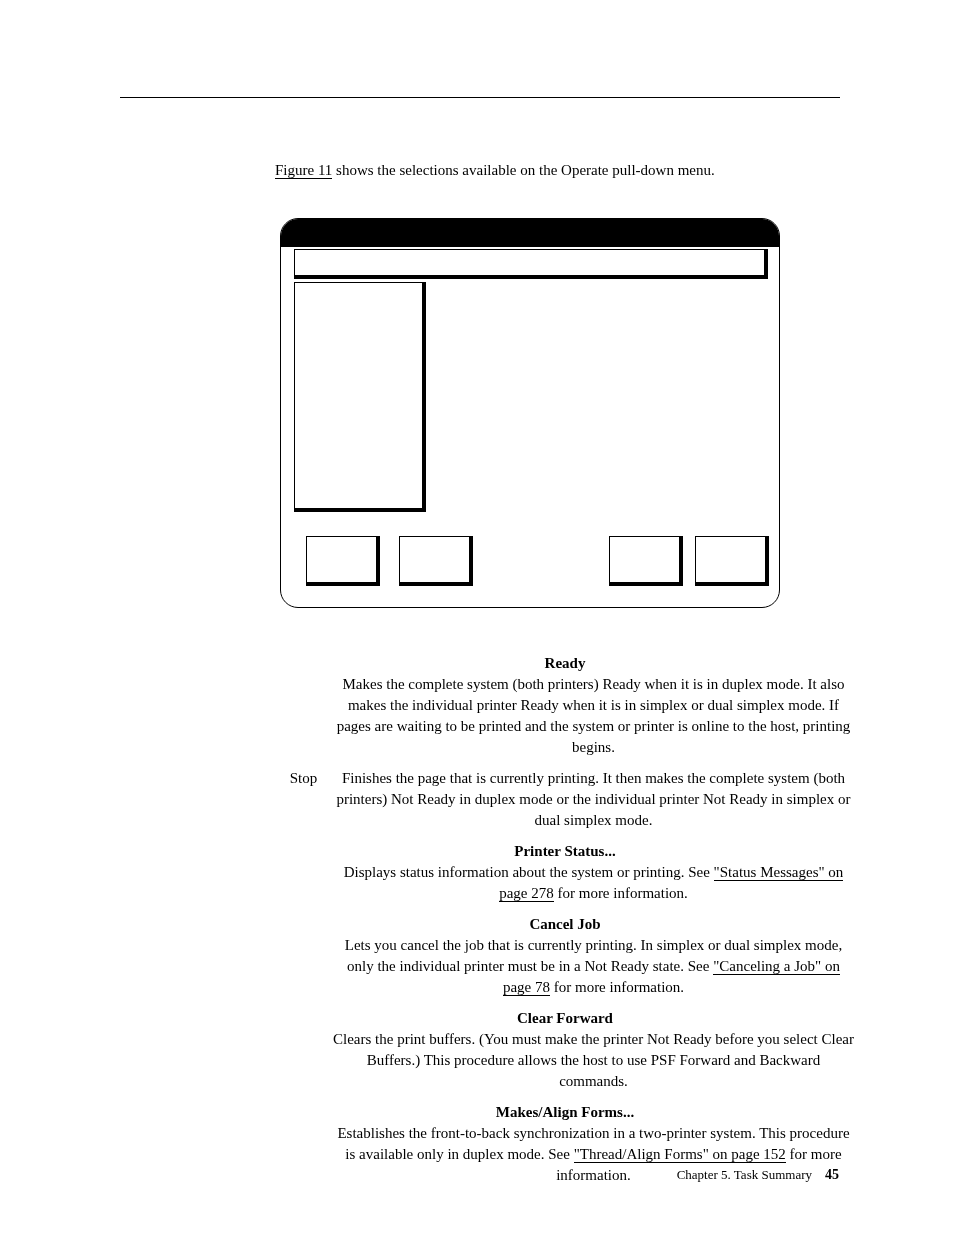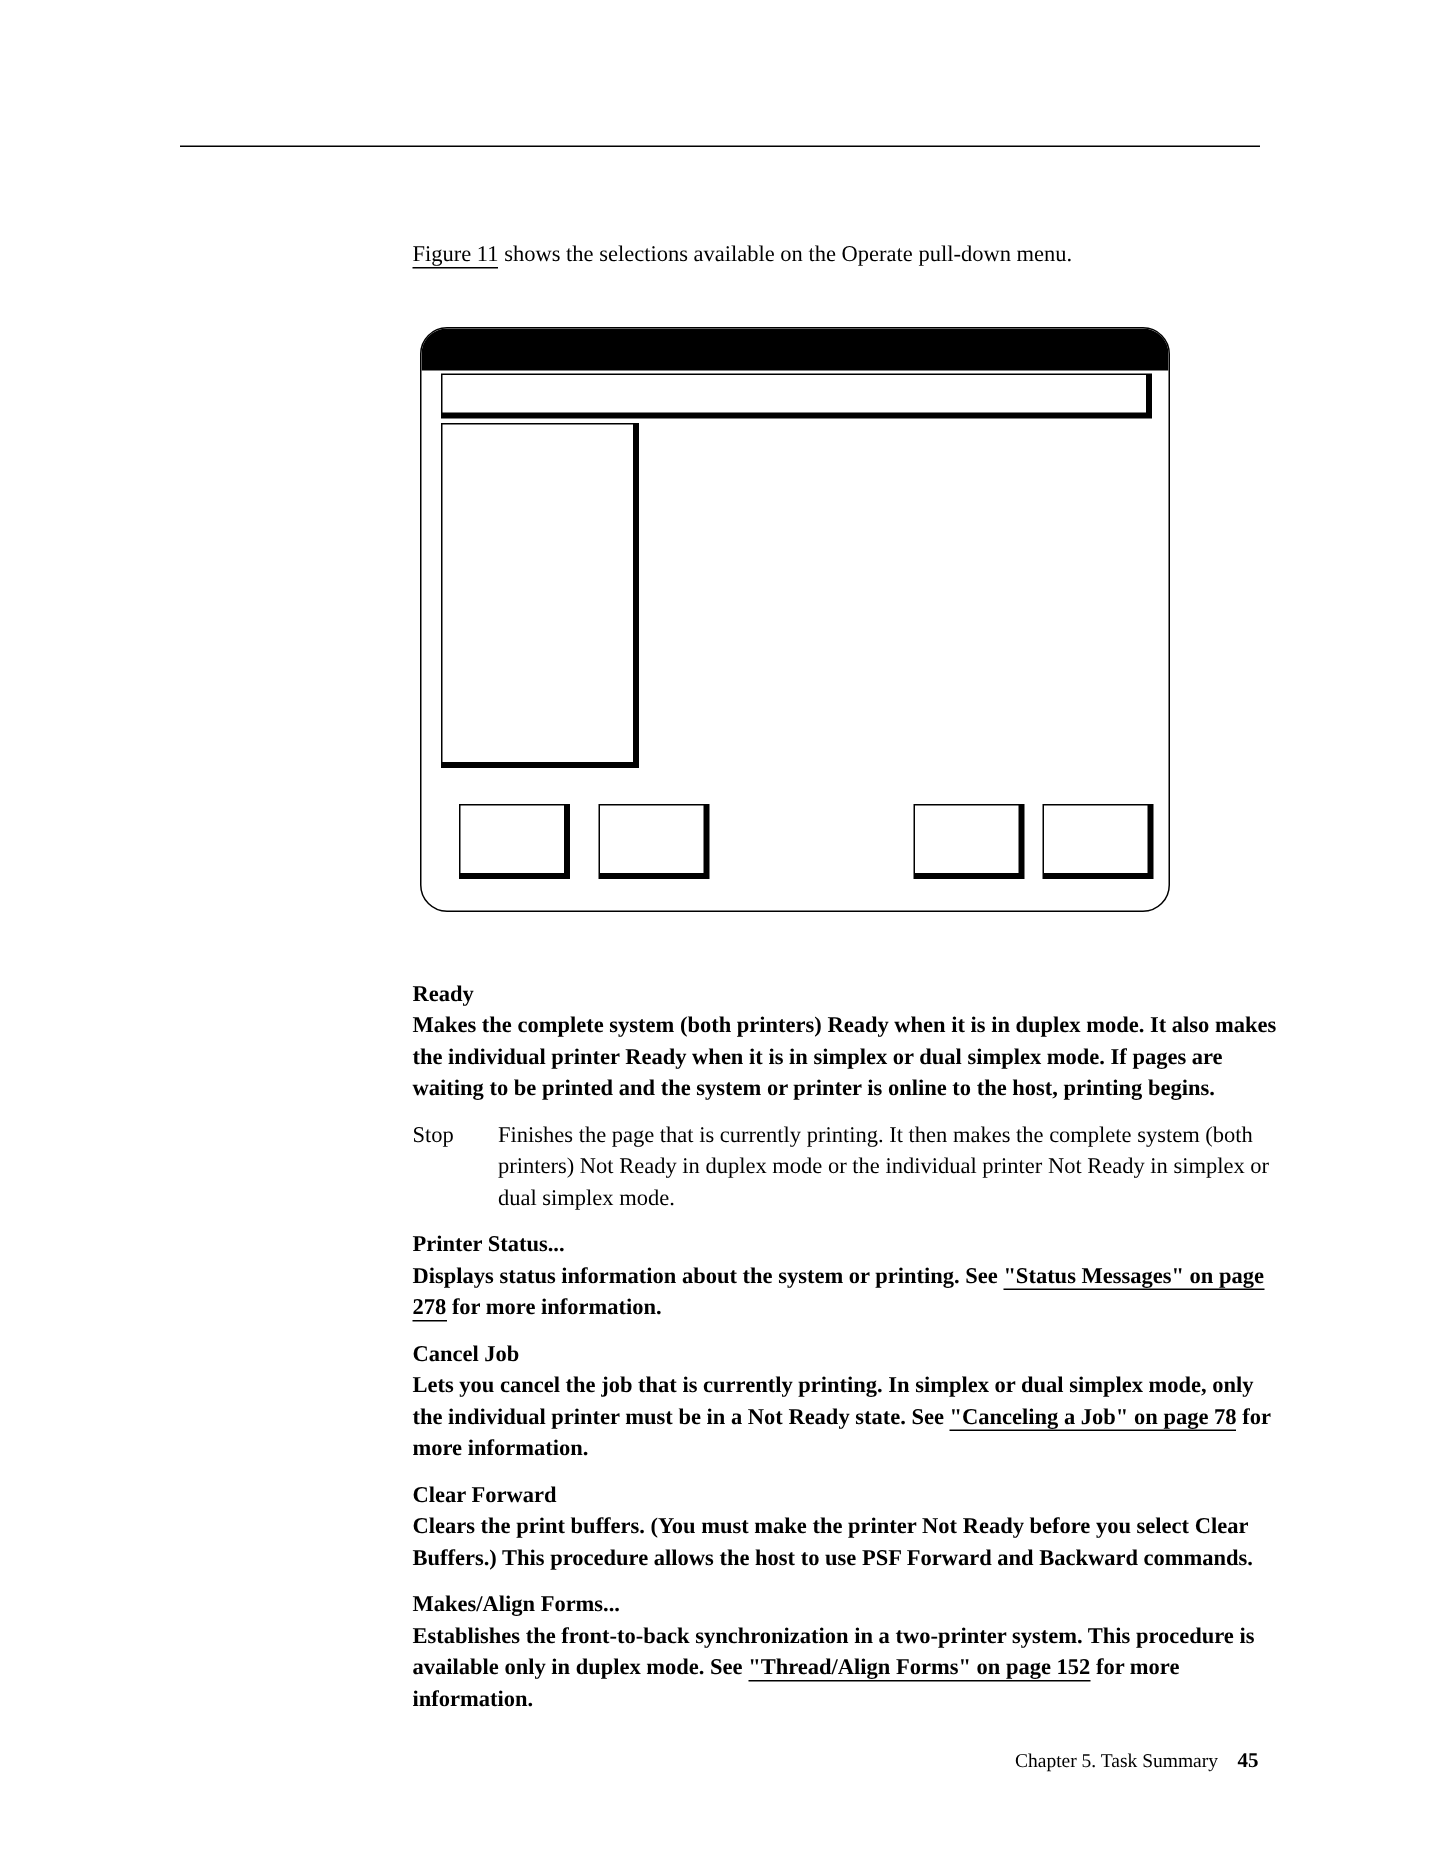--- a/index.html
+++ b/index.html
@@ -98,26 +98,27 @@
       border-bottom: 4px solid #000;
       background: #fff;
     }
     .btn1 { left: 25px; top: 317px; }
     .btn2 { left: 118px; top: 317px; }
     .btn3 { left: 328px; top: 317px; }
     .btn4 { left: 414px; top: 317px; }
     
     .def-item {
       margin-bottom: 10px;
+      text-align: center;
     }
     .def-term {
       font-weight: bold;
     }
     .def-body {
-      font-weight: bold;
+      margin-left: 57px;
     }
     .inline-dt {
       display: flex;
     }
     .inline-dt .def-term {
       flex: 0 0 57px;
       font-weight: normal;
     }
     .inline-dt .def-body-inline {
       flex: 1;

